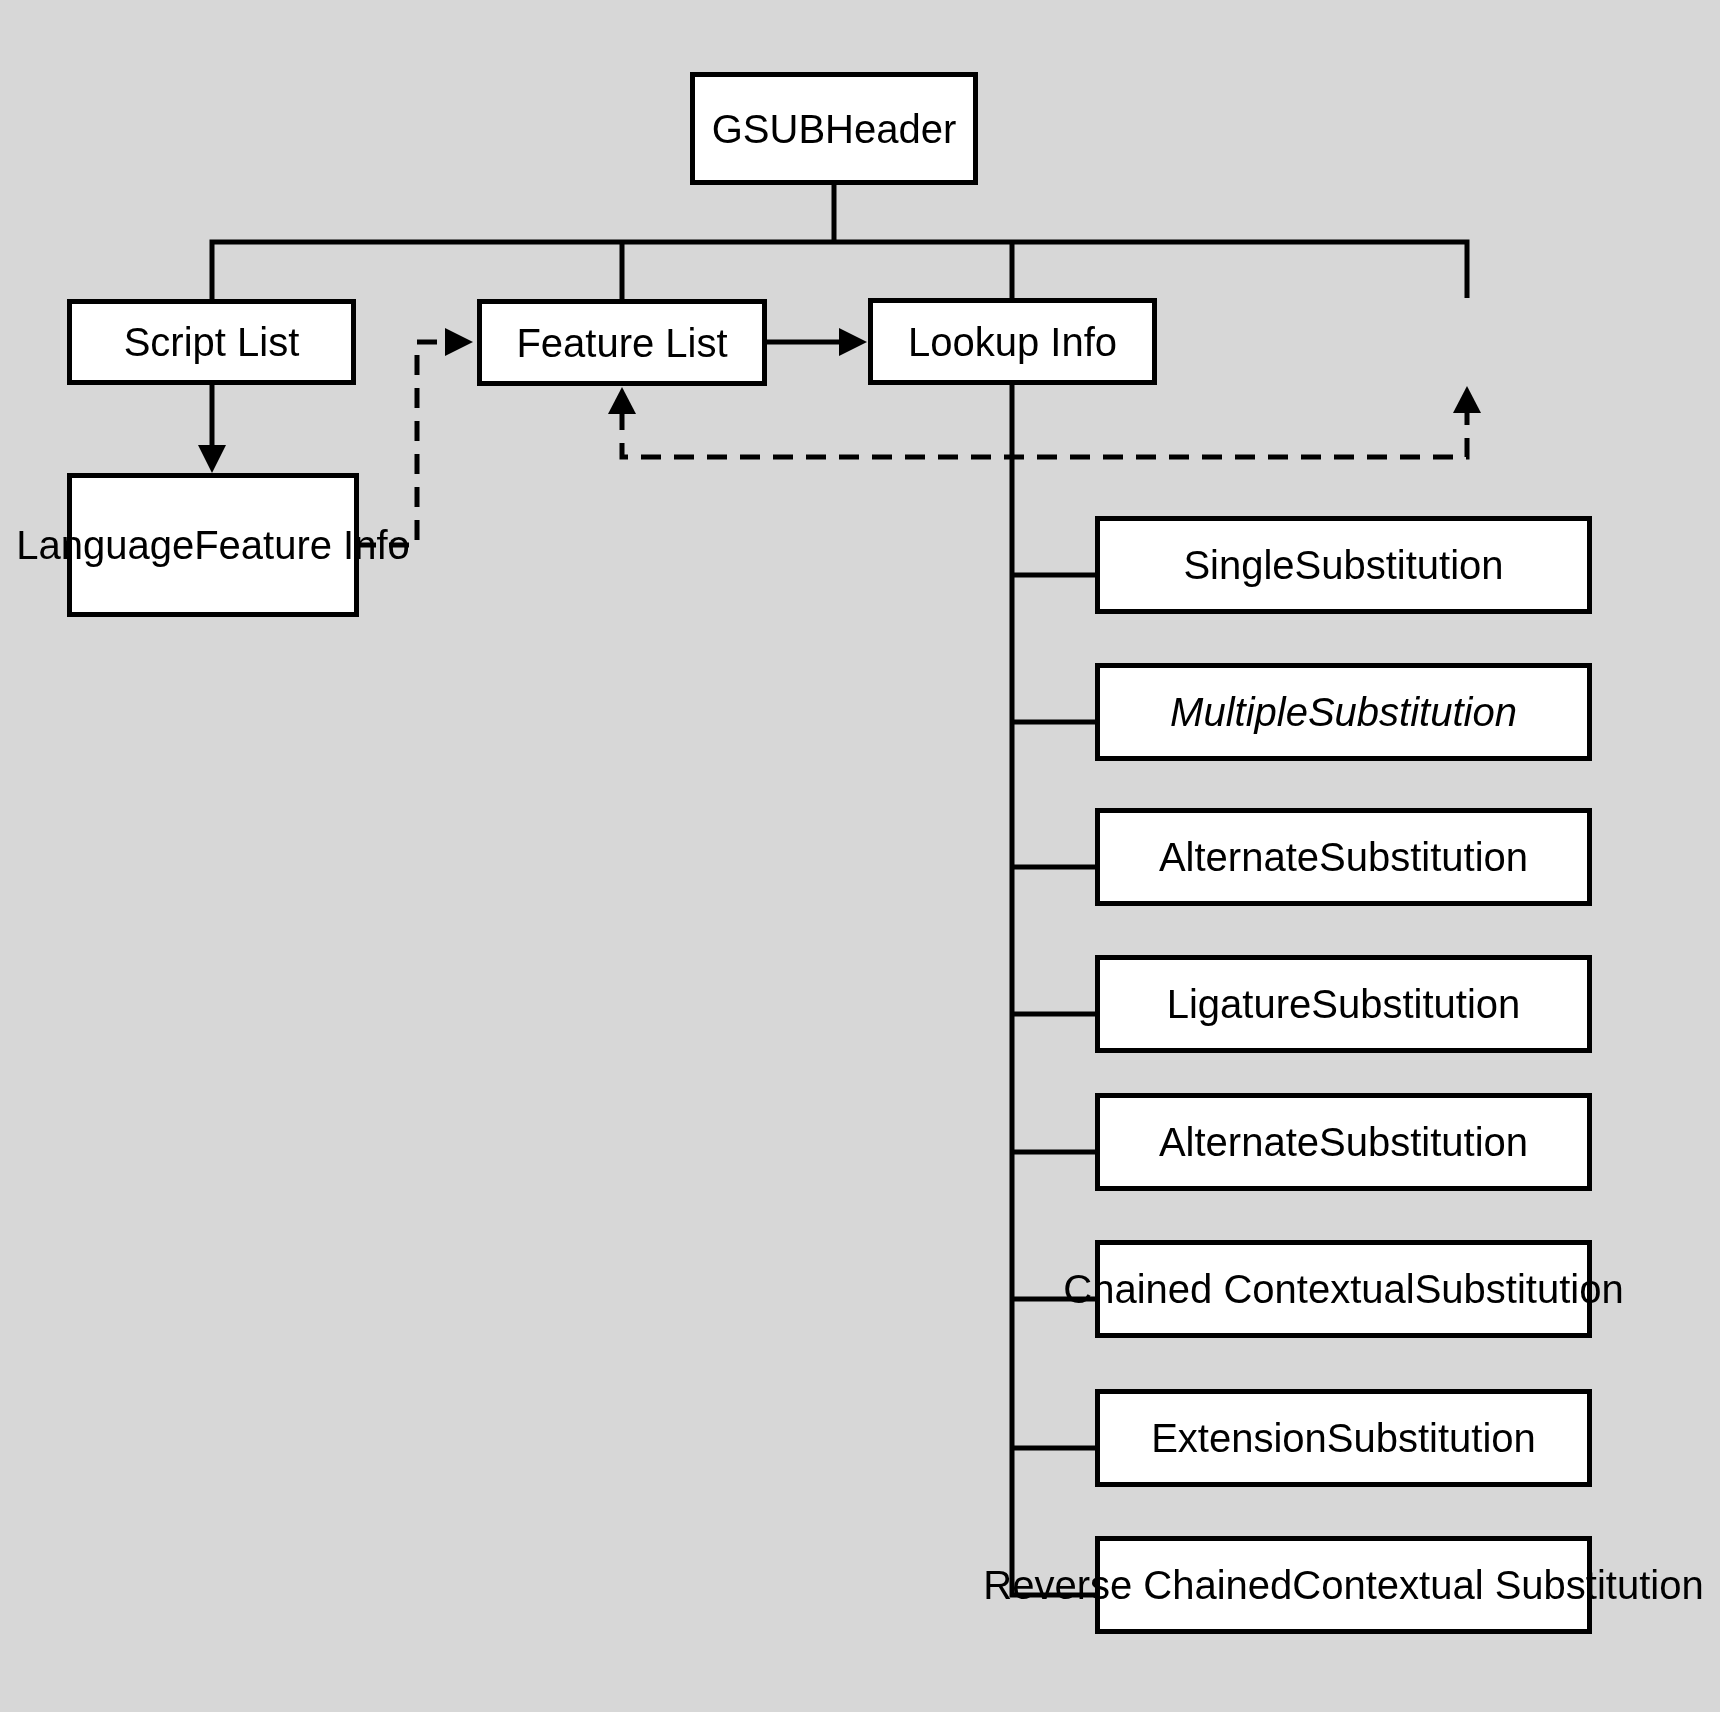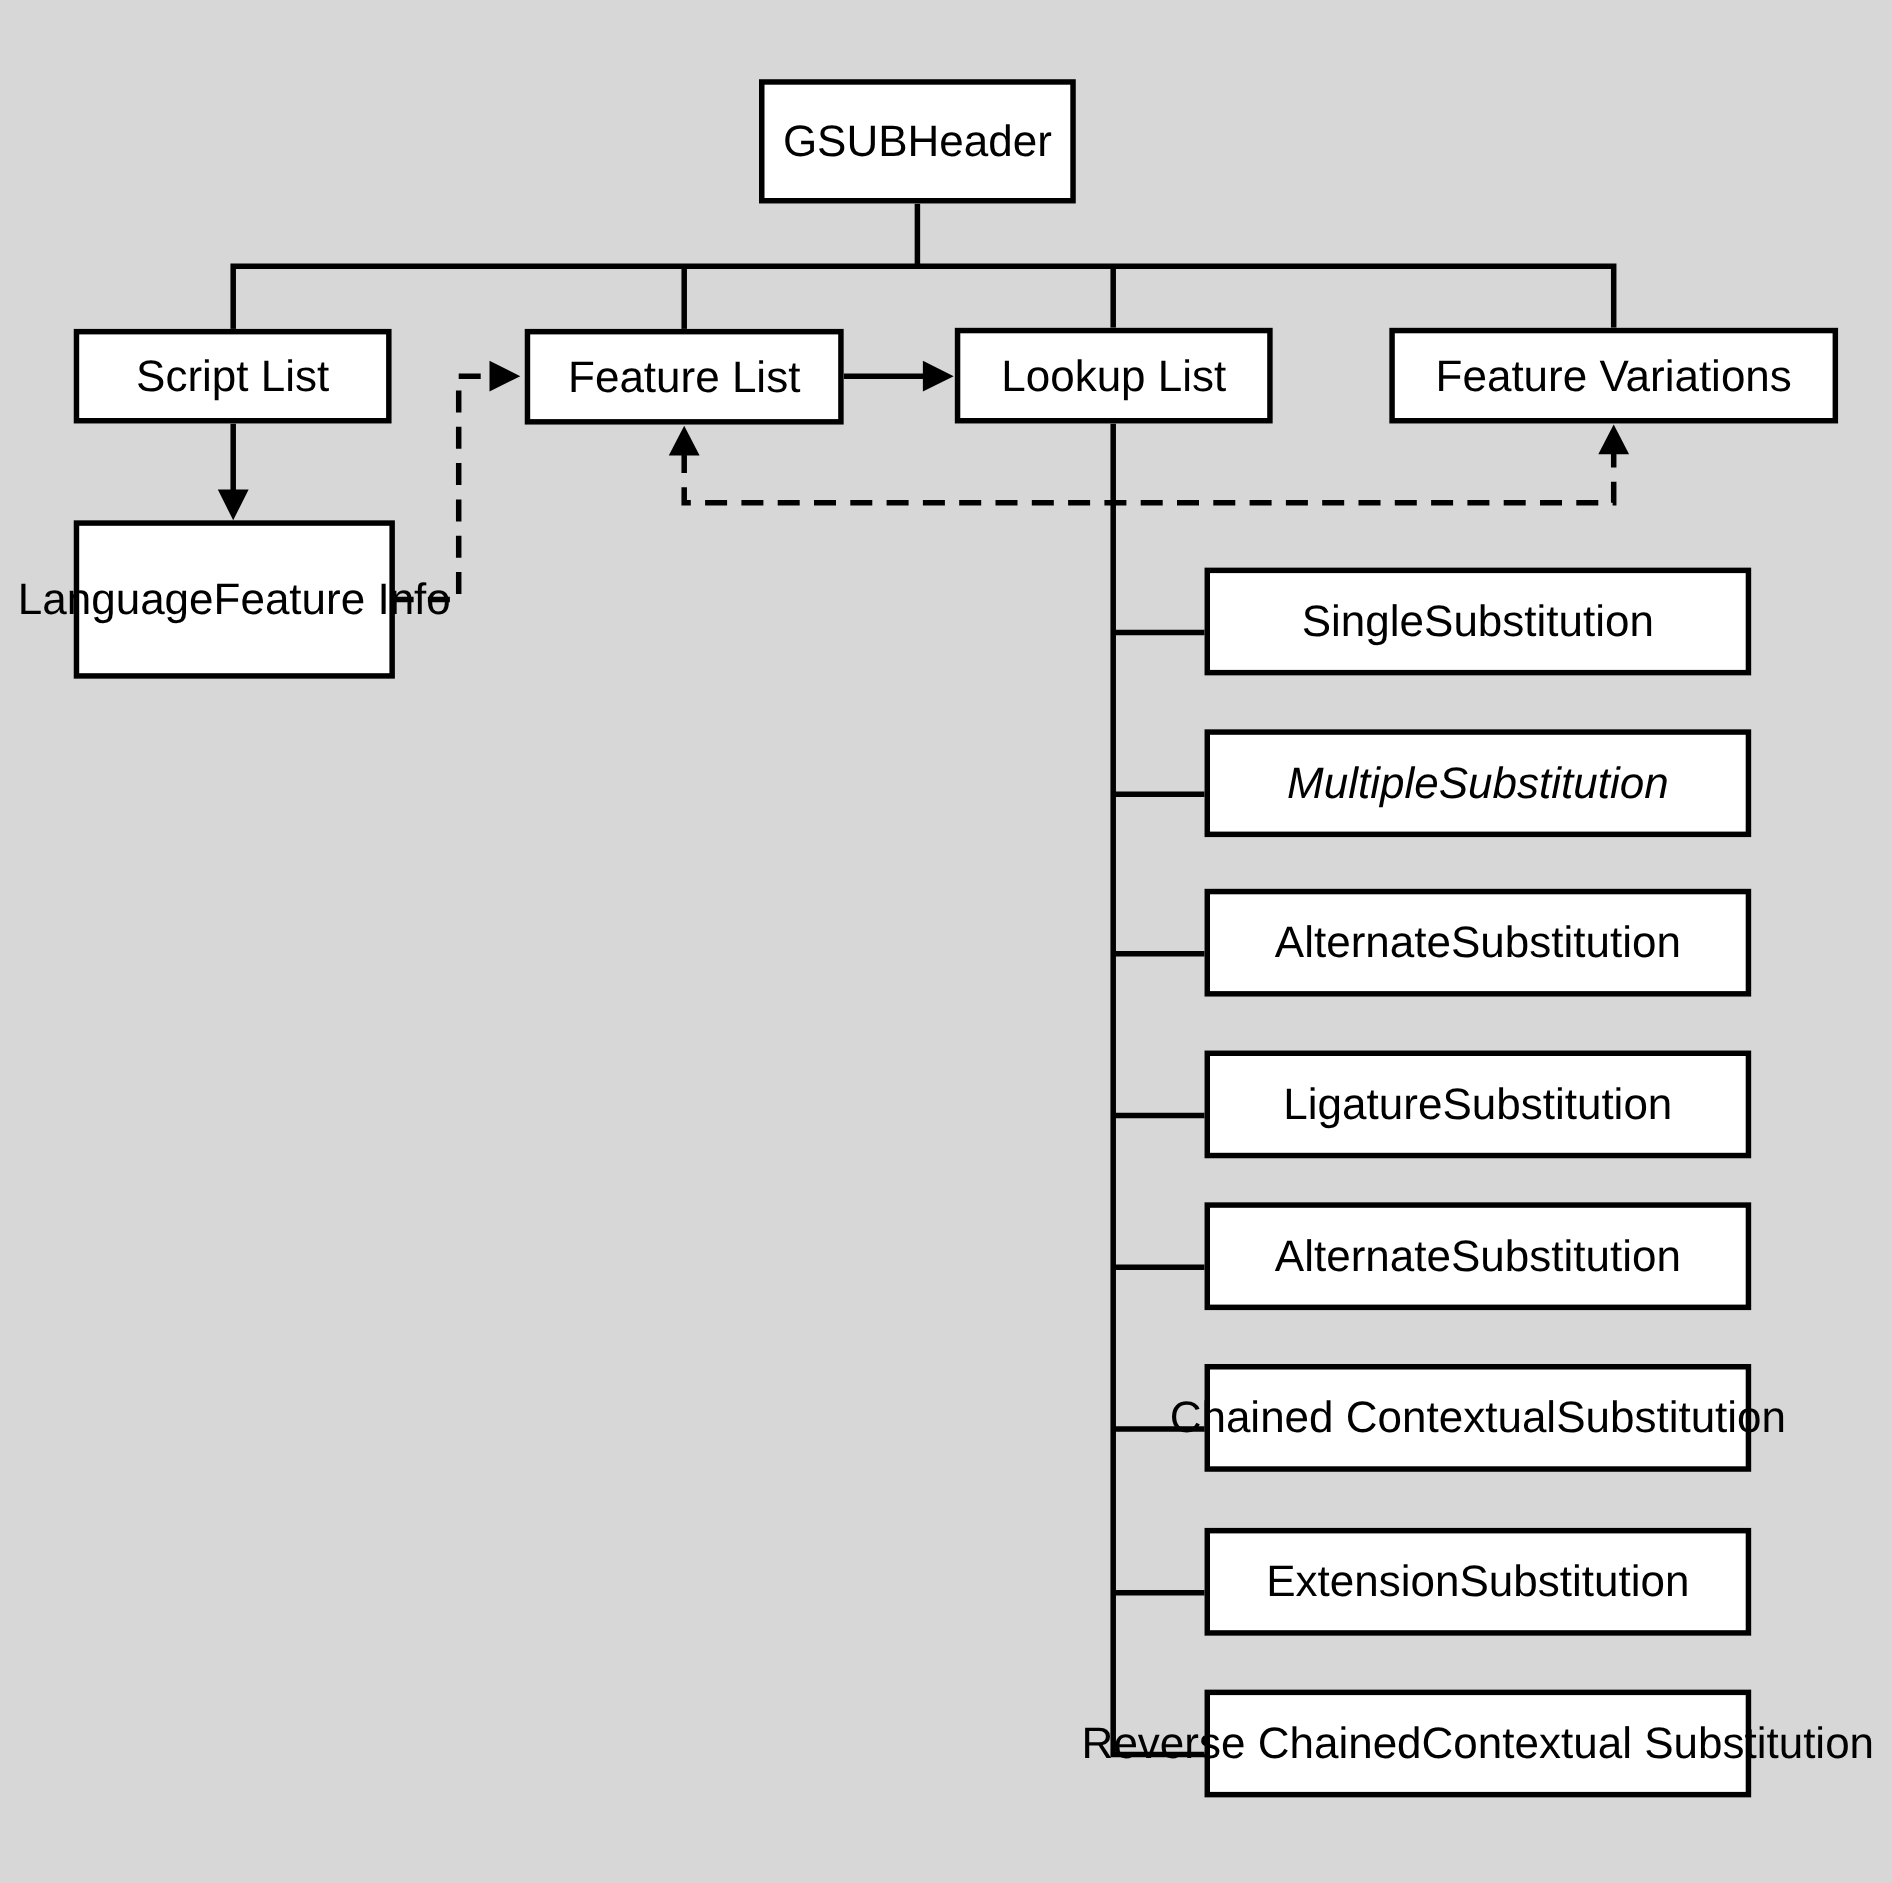--- a/index.html
+++ b/index.html
@@ -82,26 +82,23 @@
 
   <div class="node n-feature">
     <span>Feature List</span>
   </div>
 
   <div class="node n-script">
     <span>Script List</span>
   </div>
 
   <div class="node n-lookup">
-    <span>Lookup List</span>
+    <span>Lookup Info</span>
   </div>
 
-  <div class="node n-featvar">
-    <span>Feature Variations</span>
-  </div>
 
   <div class="node n-langsys">
     <span>Language</span>
     <span>Feature Info</span>
   </div>
 
   <div class="node n-child c0">
     <span>Single</span>
     <span>Substitution</span>
   </div>

